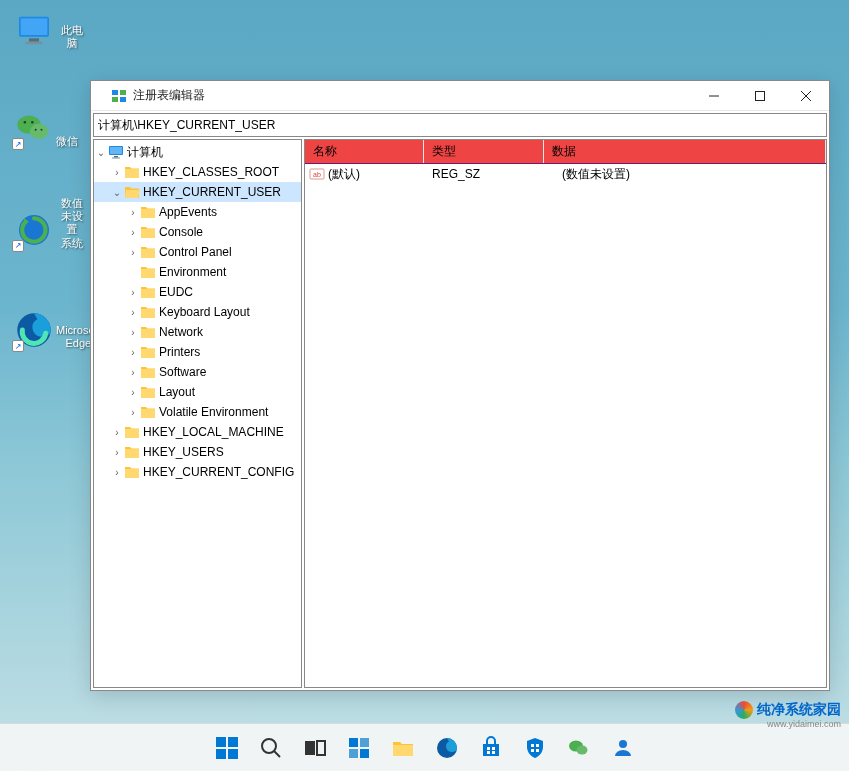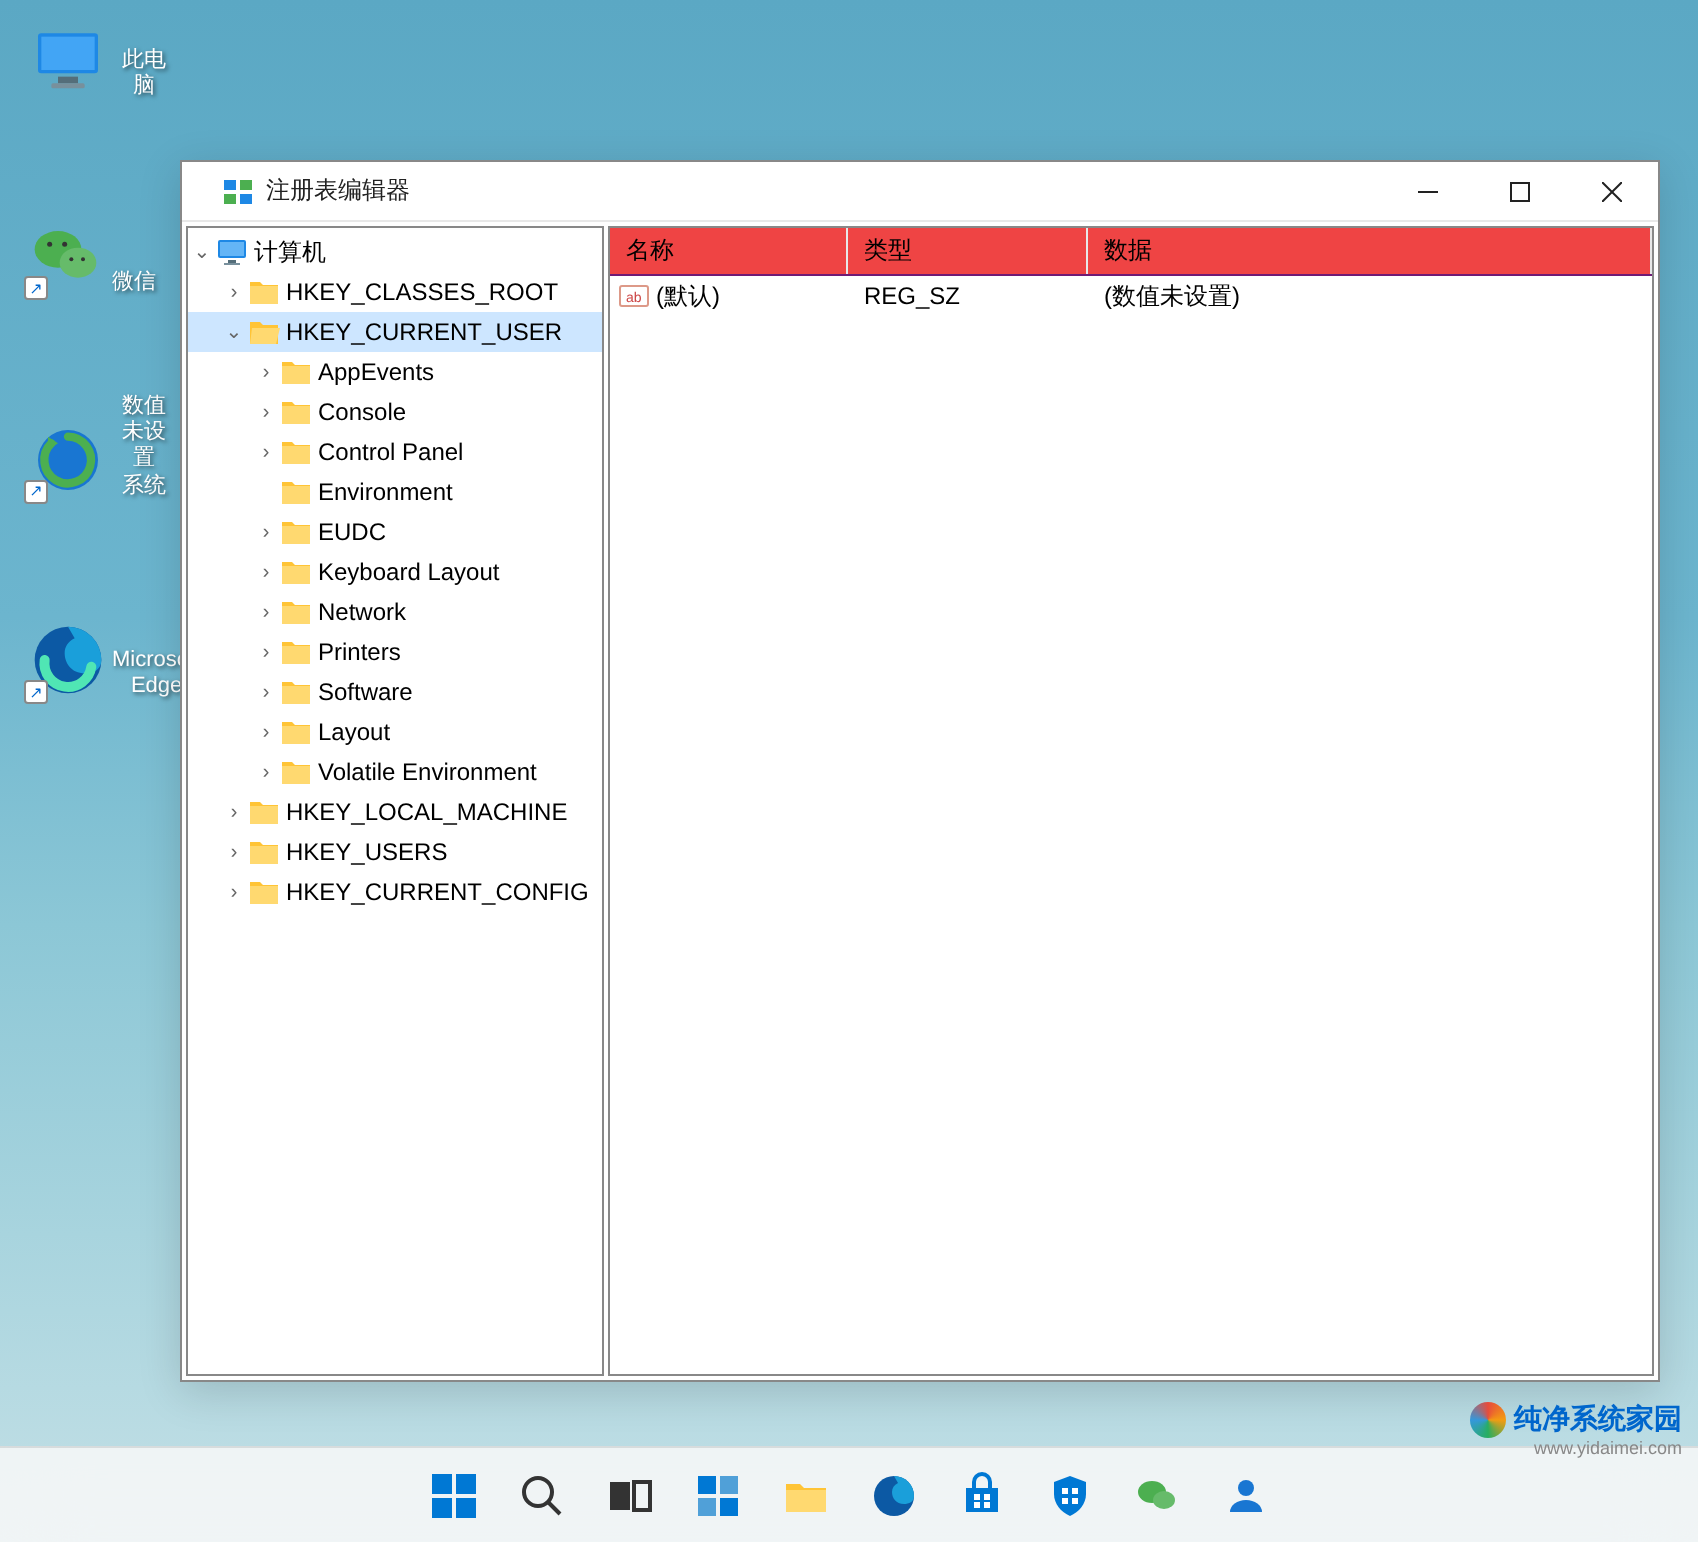--- a/index.html
+++ b/index.html
@@ -37,21 +37,21 @@
 .list { flex: 1; border: 1px solid #888; margin: 0 2px 2px 2px; overflow: auto; }
 .list-header { display: flex; height: 24px; border-bottom: 1px solid #701a75; font-size: 12px; align-items: center; background:#ef4444;}
 .list-header div { padding: 0 8px; border-right: 1px solid #e8e8e8; height:100%; display:flex; align-items:center; cursor:pointer;}
 .col-name { width: 119px; }
 .col-type { width: 120px; }
 .col-data { flex: 1; }
 .list-row { display: flex; height: 20px; font-size: 12px; align-items: center; cursor:pointer;}
 .list-row .ricon { width:16px; height:16px; margin-left:4px; margin-right:3px;}
 .list-row .rname { width: 96px; }
 .list-row .rtype { width: 120px; padding-left:8px;}
-.list-row .rdata { flex:1; padding-left:8px;}
+.list-row .rdata { flex:1; padding-left:8px;margin-left:10px;}
 
 .taskbar { position: absolute; bottom: 0; left: 0; right: 0; height: 48px; background: rgba(248,248,248,.85); backdrop-filter: blur(20px); border-top: 1px solid rgba(0,0,0,.1); display: flex; align-items: center; justify-content: center; gap: 4px; }
 .taskbar-item { width: 40px; height: 40px; border-radius: 4px; display: flex; align-items: center; justify-content: center; cursor: pointer; }
 .taskbar-item svg, .taskbar-item .tbi { width: 24px; height: 24px; }
 
 .watermark { position: absolute; right: 8px; bottom: 52px; display:flex; align-items:flex-end; gap:4px;}
 .watermark .wlogo { width:18px; height:18px; border-radius:50%; background: conic-gradient(#e74c3c, #f39c12, #27ae60, #3498db, #e74c3c);}
 .watermark .wtext { font-size:14px; font-weight:bold; color:#0066cc; }
 .watermark .wurl { position:absolute; right:0; top:18px; font-size:9px; color:#888;}
 
@@ -143,20 +143,23 @@
       <button class="close">
           <svg width="10" height="10">
             <line x1="0" y1="0" x2="10" y2="10" stroke="#222" stroke-width="1"></line>
             <line x1="10" y1="0" x2="0" y2="10" stroke="#222" stroke-width="1"></line>
           </svg>
         </button>
     </div>
   </div>
 
 
+  <div class="addressbar">
+    <span>计算机\HKEY_CURRENT_USER</span>
+  </div>
 
   <div class="content">
     <div class="tree" id="tree">
         <div class="tree-item indent-0">
           <span class="arrow">⌄</span>
           <svg class="ticon" viewBox="0 0 16 16">
             <rect x="1" y="2" width="14" height="9" rx="1" fill="#1e88e5"></rect>
             <rect x="2" y="3" width="12" height="7" fill="#64b5f6"></rect>
             <rect x="6" y="12" width="4" height="1.5" fill="#546e7a"></rect>
             <rect x="4" y="13.5" width="8" height="1" fill="#78909c"></rect>

